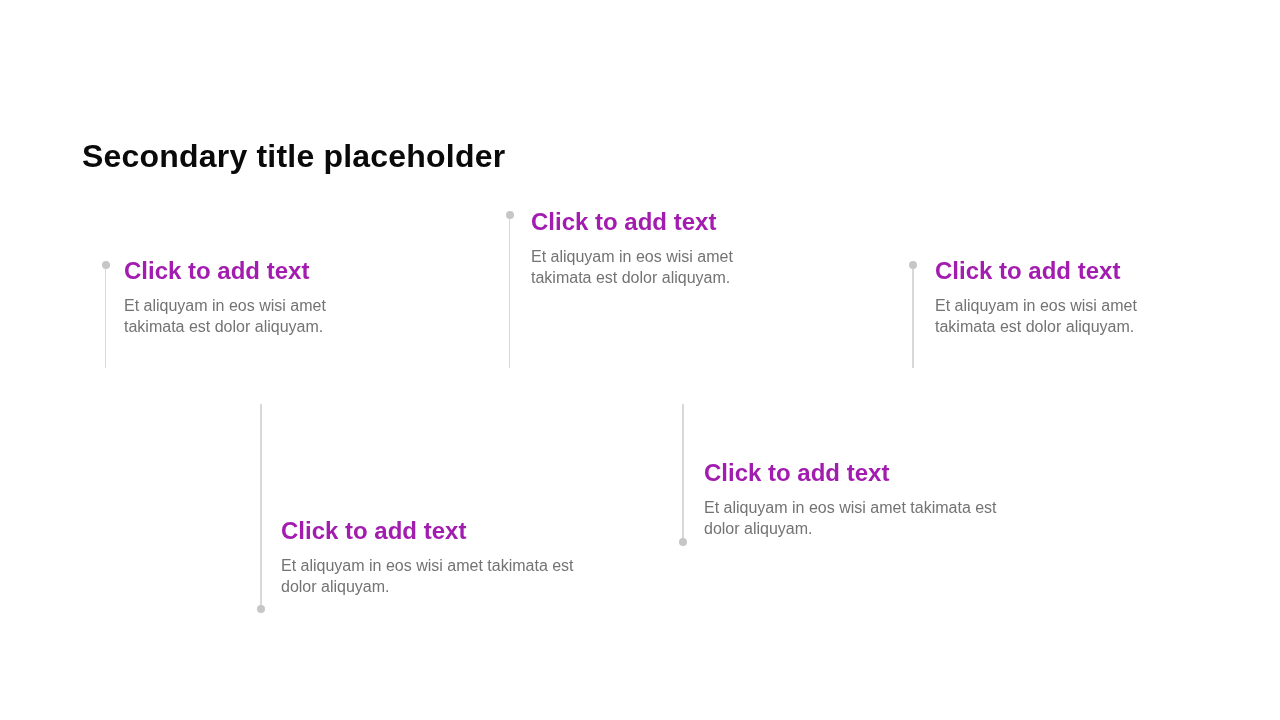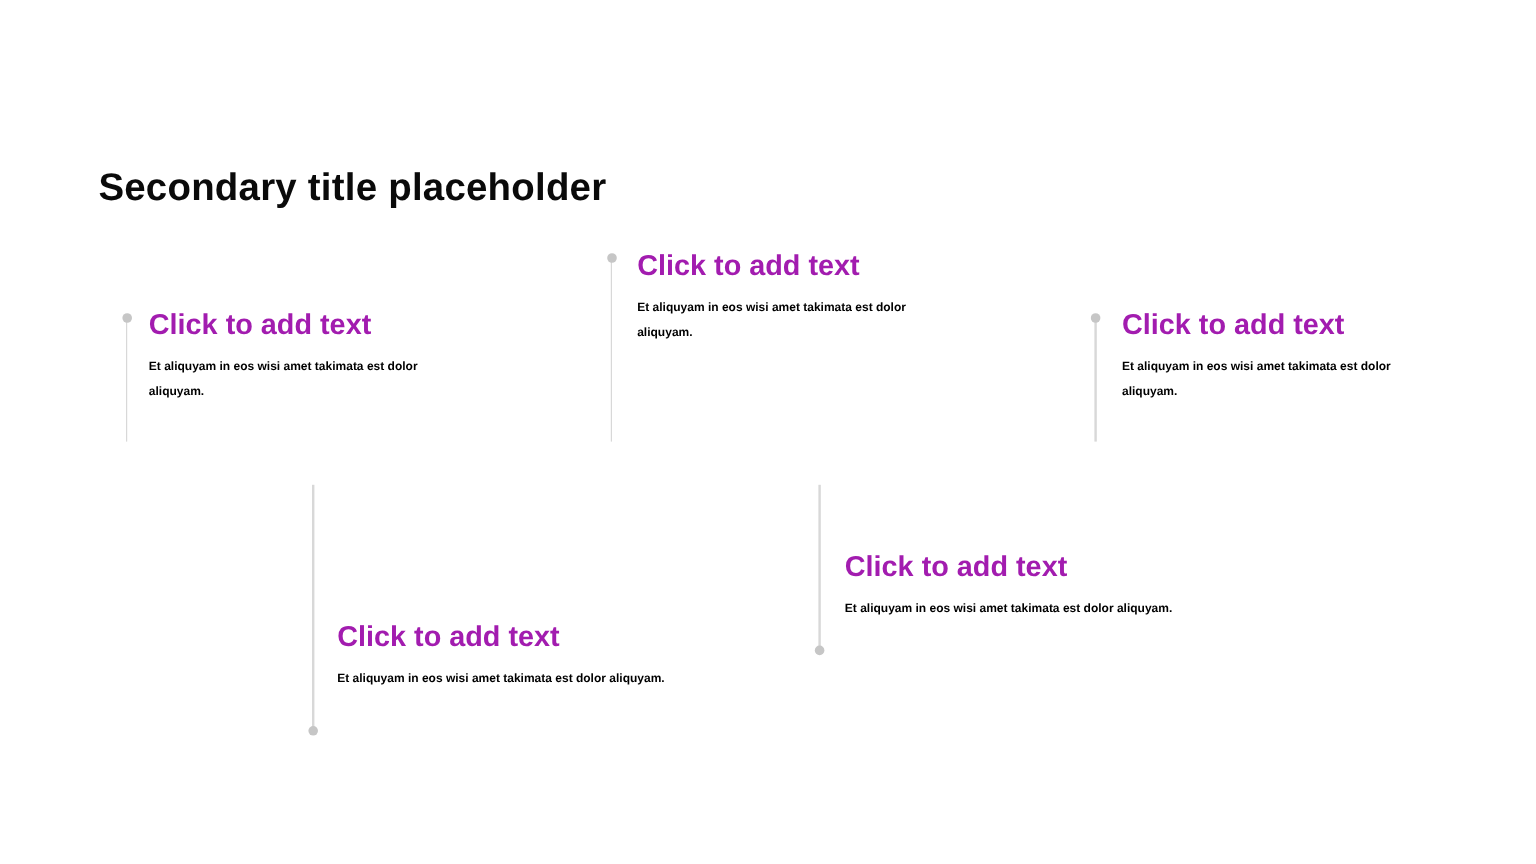--- a/index.html
+++ b/index.html
@@ -61,24 +61,23 @@
   .tl-item h2 {
     margin: 0 0 10px 0;
     font-size: 24px;
     line-height: 28px;
     font-weight: bold;
     color: #a21caf;
     white-space: nowrap;
   }
   .tl-item p {
     margin: 0;
-    font-size: 10px;
+    font-size: 16px;
     line-height: 21px;
-    color: #000000;
-    font-weight: bold;
+    color: #737373;
   }
   .tl-item.top p   { max-width: 262px; }
   .tl-item.bottom p { max-width: 326px; }
 
   
   #line-1 { left: 104.7px; top: 264px; height: 104px; }
   #line-2 { left: 508.7px; top: 215px; height: 153px; }
   #line-3 { left: 912.2px; top: 264px; height: 104px; }
   #line-4 { left: 260.2px; top: 404px; height: 205px; }
   #line-5 { left: 682.2px; top: 404px; height: 137px; }

